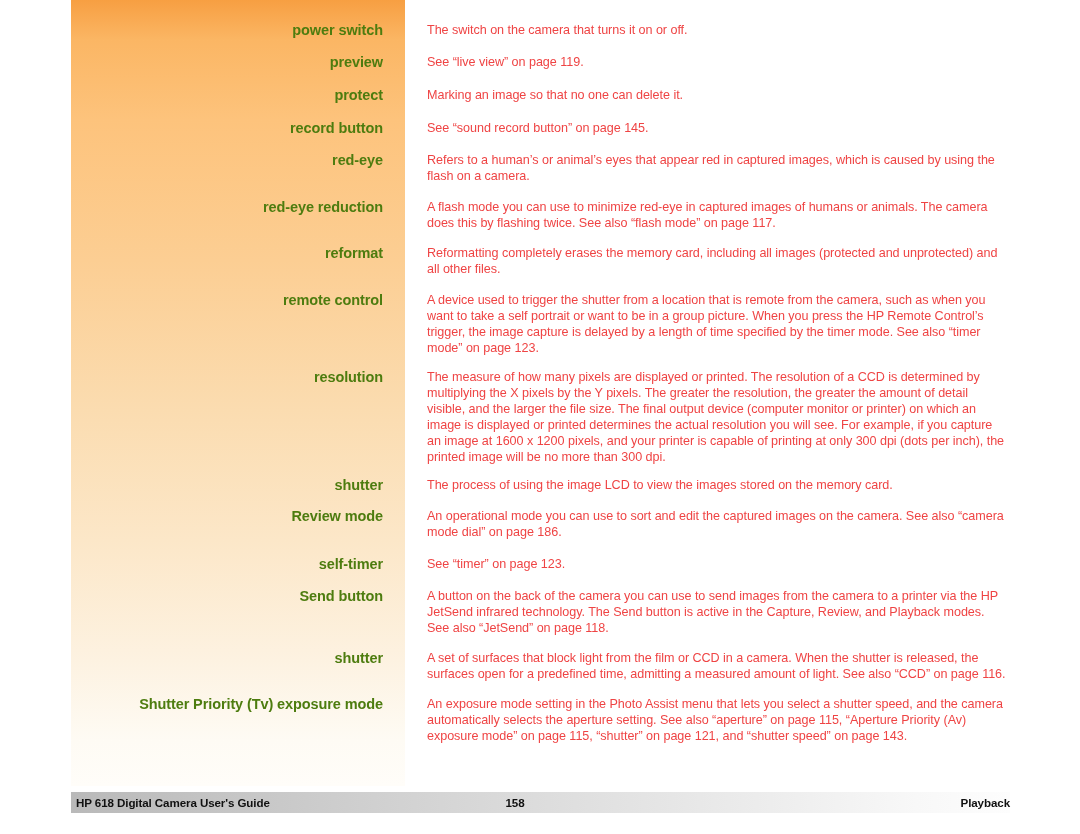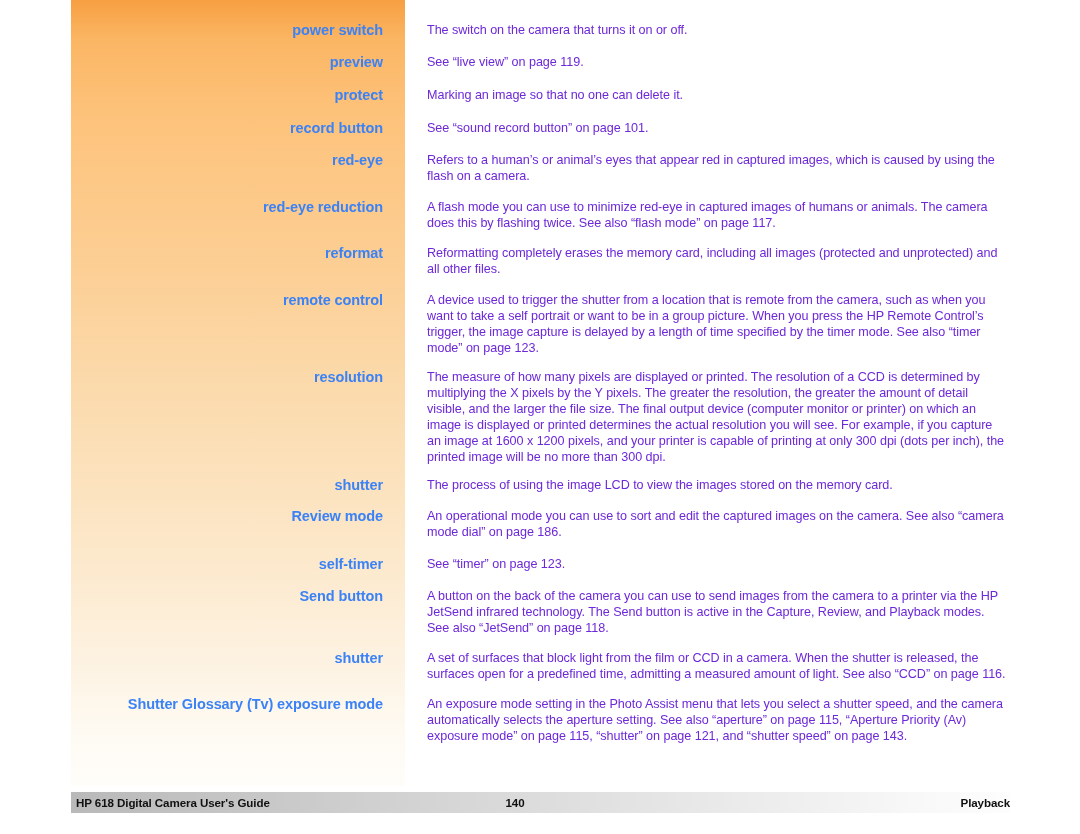--- a/index.html
+++ b/index.html
@@ -59,32 +59,32 @@
     position: absolute;
     left: 0;
     width: 1080px;
   }
 
   .term {
     position: absolute;
     left: 71px;
     width: 312px;
     text-align: right;
-    color: #3b82f6;
+    color: #4d7c0f;
     font-weight: bold;
     font-size: 14.5px;
     line-height: 16px;
     letter-spacing: -0.1px;
   }
 
   .definition {
     position: absolute;
     left: 427px;
     width: 582px;
-    color: #6d28d9;
+    color: #ef4444;
     font-size: 12.6px;
     line-height: 16.1px;
     text-align: left;
     letter-spacing: -0.05px;
   }
 
   
   .footer-bar {
     position: absolute;
     left: 71px;
@@ -130,21 +130,21 @@
       <div class="entry" style="top: 54px;">
         <div class="term">preview</div>
         <div class="definition">See “live view” on page 119.</div>
       </div>
       <div class="entry" style="top: 87px;">
         <div class="term">protect</div>
         <div class="definition">Marking an image so that no one can delete it.</div>
       </div>
       <div class="entry" style="top: 120px;">
         <div class="term">record button</div>
-        <div class="definition">See “sound record button” on page 101.</div>
+        <div class="definition">See “sound record button” on page 145.</div>
       </div>
       <div class="entry" style="top: 152px;">
         <div class="term">red-eye</div>
         <div class="definition">Refers to a human’s or animal’s eyes that appear red in captured images, which is caused by using the flash on a camera.</div>
       </div>
       <div class="entry" style="top: 199px;">
         <div class="term">red-eye reduction</div>
         <div class="definition">A flash mode you can use to minimize red-eye in captured images of humans or animals. The camera does this by flashing twice. See also “flash mode” on page 117.</div>
       </div>
       <div class="entry" style="top: 245px;">
@@ -173,26 +173,26 @@
       </div>
       <div class="entry" style="top: 588px;">
         <div class="term">Send button</div>
         <div class="definition">A button on the back of the camera you can use to send images from the camera to a printer via the HP JetSend infrared technology. The Send button is active in the Capture, Review, and Playback modes. See also “JetSend” on page 118.</div>
       </div>
       <div class="entry" style="top: 650px;">
         <div class="term">shutter</div>
         <div class="definition">A set of surfaces that block light from the film or CCD in a camera. When the shutter is released, the surfaces open for a predefined time, admitting a measured amount of light. See also “CCD” on page 116.</div>
       </div>
       <div class="entry" style="top: 696px;">
-        <div class="term">Shutter Glossary (Tv) exposure mode</div>
+        <div class="term">Shutter Priority (Tv) exposure mode</div>
         <div class="definition">An exposure mode setting in the Photo Assist menu that lets you select a shutter speed, and the camera automatically selects the aperture setting. See also “aperture” on page 115, “Aperture Priority (Av) exposure mode” on page 115, “shutter” on page 121, and “shutter speed” on page 143.</div>
       </div>
     </div>
 
   <div class="footer-bar"></div>
 
   <div class="footer-text footer-left">HP 618 Digital Camera User's Guide</div>
 
-  <div class="footer-text footer-page">140</div>
+  <div class="footer-text footer-page">158</div>
 
   <div class="footer-text footer-right">Playback</div>
 
 </div>
 
 </body></html>

